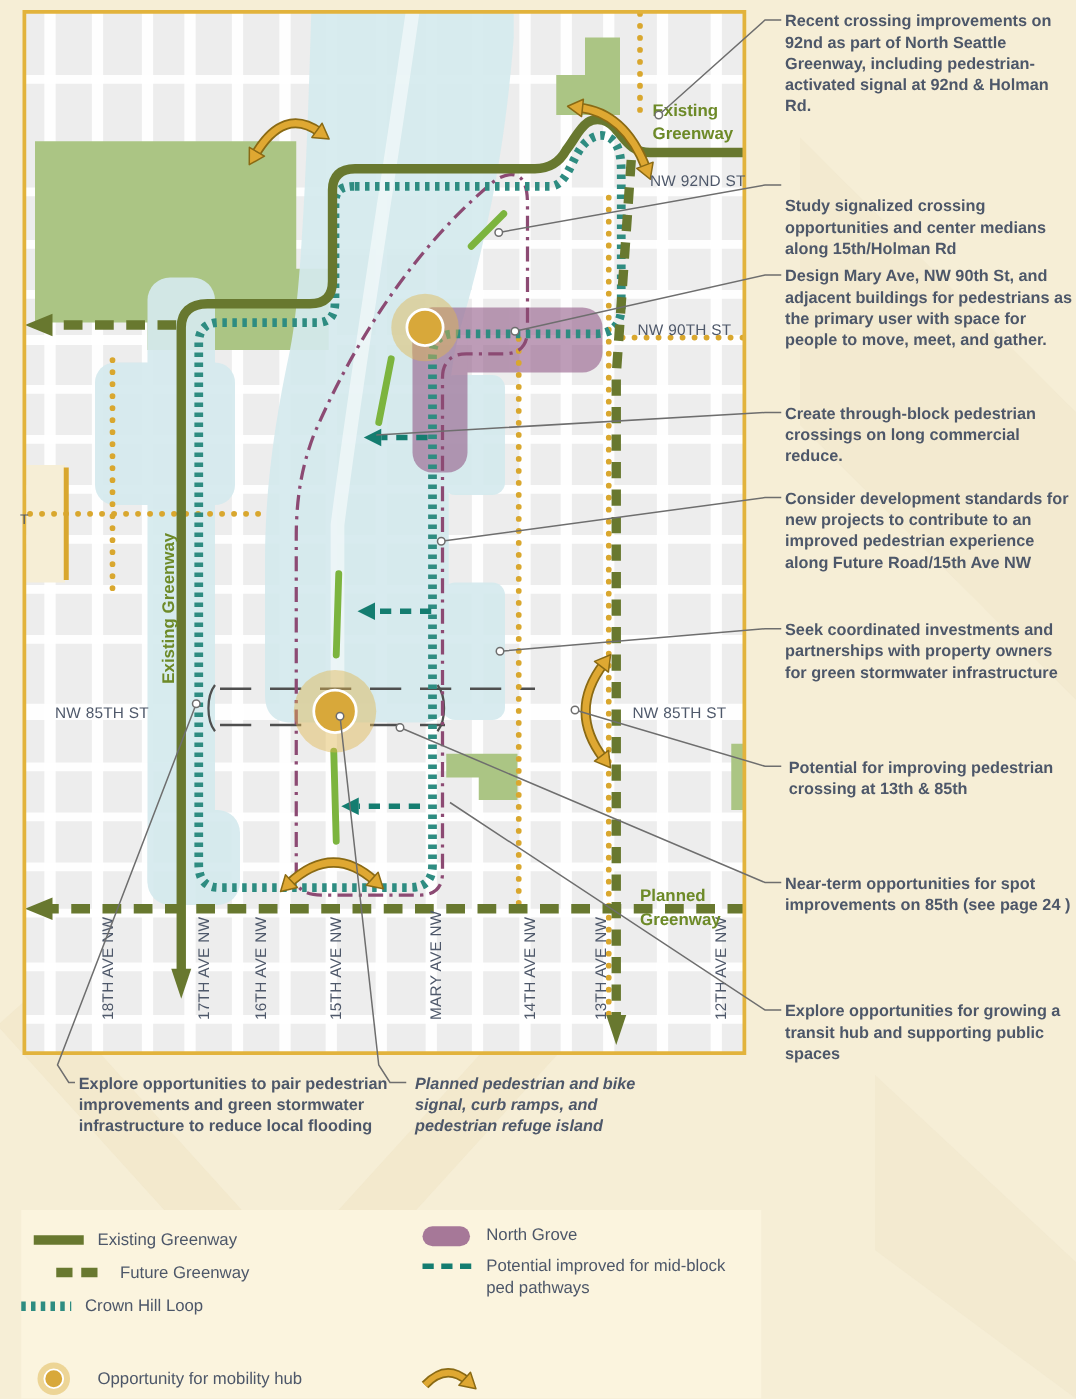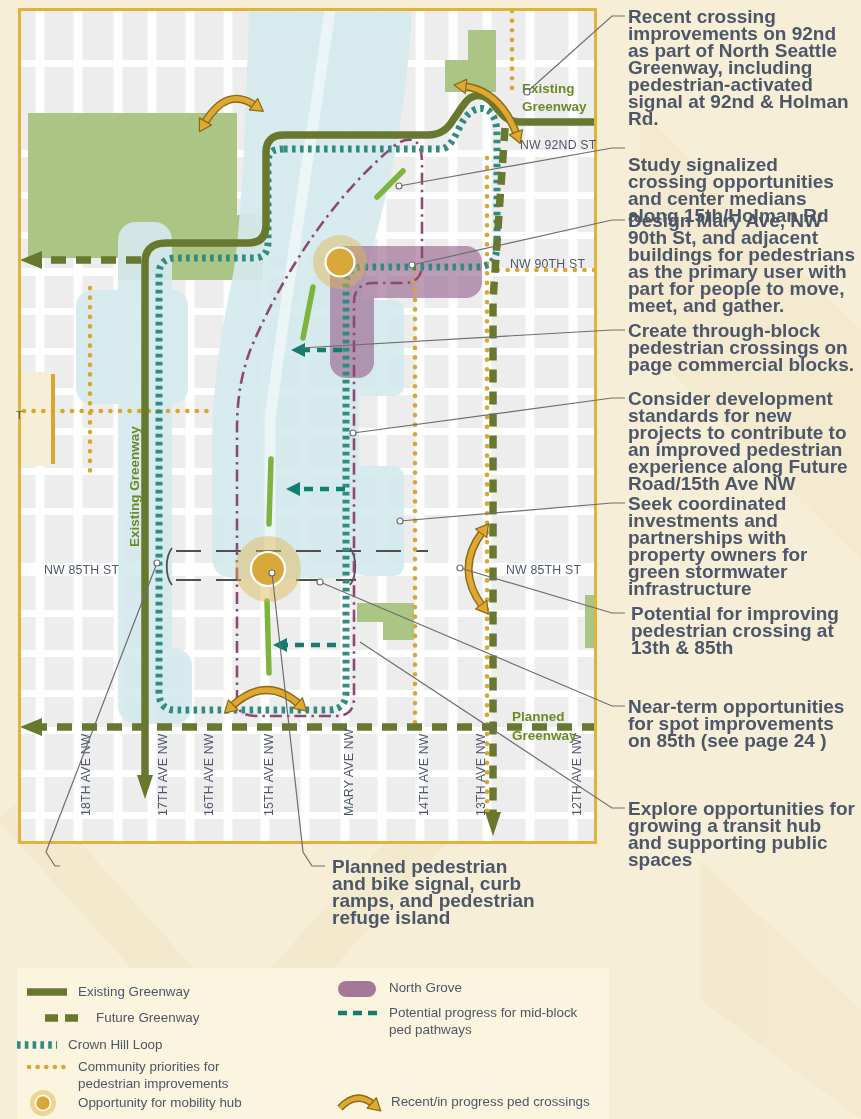--- a/index.html
+++ b/index.html
@@ -1,21 +1,21 @@
 <!DOCTYPE html>
 <html><head>
 <meta charset="utf-8">
 <style>
   html,body{margin:0;padding:0;}
   body{font-family:"Liberation Sans",sans-serif;background:#f6eed6;}
   .page{position:relative;width:861px;height:1119px;background:#f6eed6;overflow:hidden;}
   #scene{position:absolute;left:0;top:0;}
-  .callout{position:absolute;width:232px;font-size:19px;line-height:17px;font-weight:bold;color:#4d5769;}
+  .callout{position:absolute;width:232px;font-size:13px;line-height:17px;font-weight:bold;color:#4d5769;}
   .callout.bl{width:288px;}
-  .callout.bl2{width:212px;}
+  .callout.bl2{width:212px;font-style:italic;}
   .legend-row{position:absolute;display:flex;align-items:flex-start;gap:9px;}
   .legend-label{font-size:13.4px;line-height:17px;color:#4d5769;max-width:200px;}
   .sw{flex:0 0 auto;display:block;}
   .legend-panel{position:absolute;left:17px;top:968px;width:592px;height:151px;background:#fbf4de;}
 </style>
 </head>
 <body>
 <div class="page">
 
 <svg id="scene" width="861" height="1119" viewBox="0 0 861 1119">
@@ -218,27 +218,28 @@
     <circle cx="400" cy="521" r="3"></circle>
     <circle cx="460" cy="568" r="3"></circle>
     <circle cx="320" cy="582" r="3"></circle>
     <circle cx="157" cy="563" r="3"></circle>
     <circle cx="272" cy="573" r="3"></circle>
   </g>
 </svg>
 
 <div class="callout" style="left:628px;top:8px">Recent crossing improvements on 92nd as part of North Seattle Greenway, including pedestrian-activated signal at 92nd &amp; Holman Rd.</div>
 <div class="callout" style="left:628px;top:156px">Study signalized crossing opportunities and center medians along 15th/Holman Rd</div>
-<div class="callout" style="left:628px;top:212px">Design Mary Ave, NW 90th St, and adjacent buildings for pedestrians as the primary user with part for people to move, meet, and gather.</div>
-<div class="callout" style="left:628px;top:322px">Create through-block pedestrian crossings on page commercial blocks.</div>
+<div class="callout" style="left:628px;top:212px">Design Mary Ave, NW 90th St, and adjacent buildings for pedestrians as the primary user with space for people to move, meet, and gather.</div>
+<div class="callout" style="left:628px;top:322px">Create through-block pedestrian crossings on long commercial reduce.</div>
 <div class="callout" style="left:628px;top:390px">Consider development standards for new projects to contribute to an improved pedestrian experience along Future Road/15th Ave NW</div>
 <div class="callout" style="left:628px;top:495px">Seek coordinated investments and partnerships with property owners for green stormwater infrastructure</div>
 <div class="callout" style="left:631px;top:605px">Potential for improving pedestrian crossing at 13th &amp; 85th</div>
 <div class="callout" style="left:628px;top:698px">Near-term opportunities for spot improvements on 85th (see page 24 )</div>
 <div class="callout" style="left:628px;top:800px">Explore opportunities for growing a transit hub and supporting public spaces</div>
+<div class="callout bl" style="left:63px;top:858px">Explore opportunities to pair pedestrian improvements and green stormwater infrastructure to reduce local flooding</div>
 <div class="callout bl2" style="left:332px;top:858px">Planned pedestrian and bike signal, curb ramps, and pedestrian refuge island</div>
 
 <div class="legend-panel"></div>
 
 <div class="legend-row" style="left:25px;top:983px">
   <svg class="sw" width="44" height="17">
         <line x1="2" y1="9" x2="42" y2="9" stroke="#68782f" stroke-width="7.5"></line>
       </svg>
   <div class="legend-label">Existing Greenway</div>
 </div>
@@ -246,49 +247,42 @@
   <svg class="sw" width="44" height="17">
         <line x1="2" y1="9" x2="42" y2="9" stroke="#68782f" stroke-width="7.5" stroke-dasharray="13 7"></line>
       </svg>
   <div class="legend-label">Future Greenway</div>
 </div>
 <div class="legend-row" style="left:15px;top:1036px">
   <svg class="sw" width="44" height="17">
         <line x1="2" y1="9" x2="42" y2="9" stroke="#2e8c81" stroke-width="7.5" stroke-dasharray="3.6 4.2"></line>
       </svg>
   <div class="legend-label">Crown Hill Loop</div>
-</div>
-<div class="legend-row" style="left:25px;top:1058px">
-  <svg class="sw" width="44" height="17">
-        <line x1="4" y1="9" x2="42" y2="9" stroke="#d9a72e" stroke-width="4.6" stroke-linecap="round" stroke-dasharray="0.1 8.5"></line>
-      </svg>
-  <div class="legend-label">Community priorities for pedestrian improvements</div>
 </div>
 <div class="legend-row" style="left:25px;top:1088px">
   <svg class="sw" width="44" height="30">
         <circle cx="18" cy="15" r="13" fill="#e0b54e" opacity="0.5"></circle>
         <circle cx="18" cy="15" r="7.5" fill="#d8a83a" stroke="#ffffff" stroke-width="1.5"></circle>
       </svg>
   <div class="legend-label" style="padding-top:6px">Opportunity for mobility hub</div>
 </div>
 
 <div class="legend-row" style="left:336px;top:979px">
   <svg class="sw" width="44" height="20">
         <rect x="2" y="2" width="38" height="16" rx="8" fill="#96618c" opacity="0.85"></rect>
       </svg>
   <div class="legend-label">North Grove</div>
 </div>
 <div class="legend-row" style="left:336px;top:1004px">
   <svg class="sw" width="44" height="17">
         <line x1="2" y1="9" x2="42" y2="9" stroke="#147d70" stroke-width="4.5" stroke-dasharray="9 6"></line>
       </svg>
-  <div class="legend-label">Potential progress for mid-block ped pathways</div>
+  <div class="legend-label">Potential improved for mid-block ped pathways</div>
 </div>
 <div class="legend-row" style="left:334px;top:1088px">
   <svg class="sw" width="48" height="28" id="sw-cross">
         <path d="M6,20 Q23,2 40,17" stroke="#8a6a14" stroke-width="7.3" fill="none"></path>
         <path d="M6,20 Q23,2 40,17" stroke="#dfa832" stroke-width="4.5" fill="none"></path>
         <polygon points="46.74854069828584,22.95459473378162 33.1191349742968,20.26400007629511 42.38183789351265,9.766270101183814" fill="#dfa832" stroke="#8a6a14" stroke-width="1.2" stroke-linejoin="round"></polygon>
       </svg>
-  <div class="legend-label" style="padding-top:5px">Recent/in progress ped crossings</div>
 </div>
 
 </div>
 
 </body></html>

